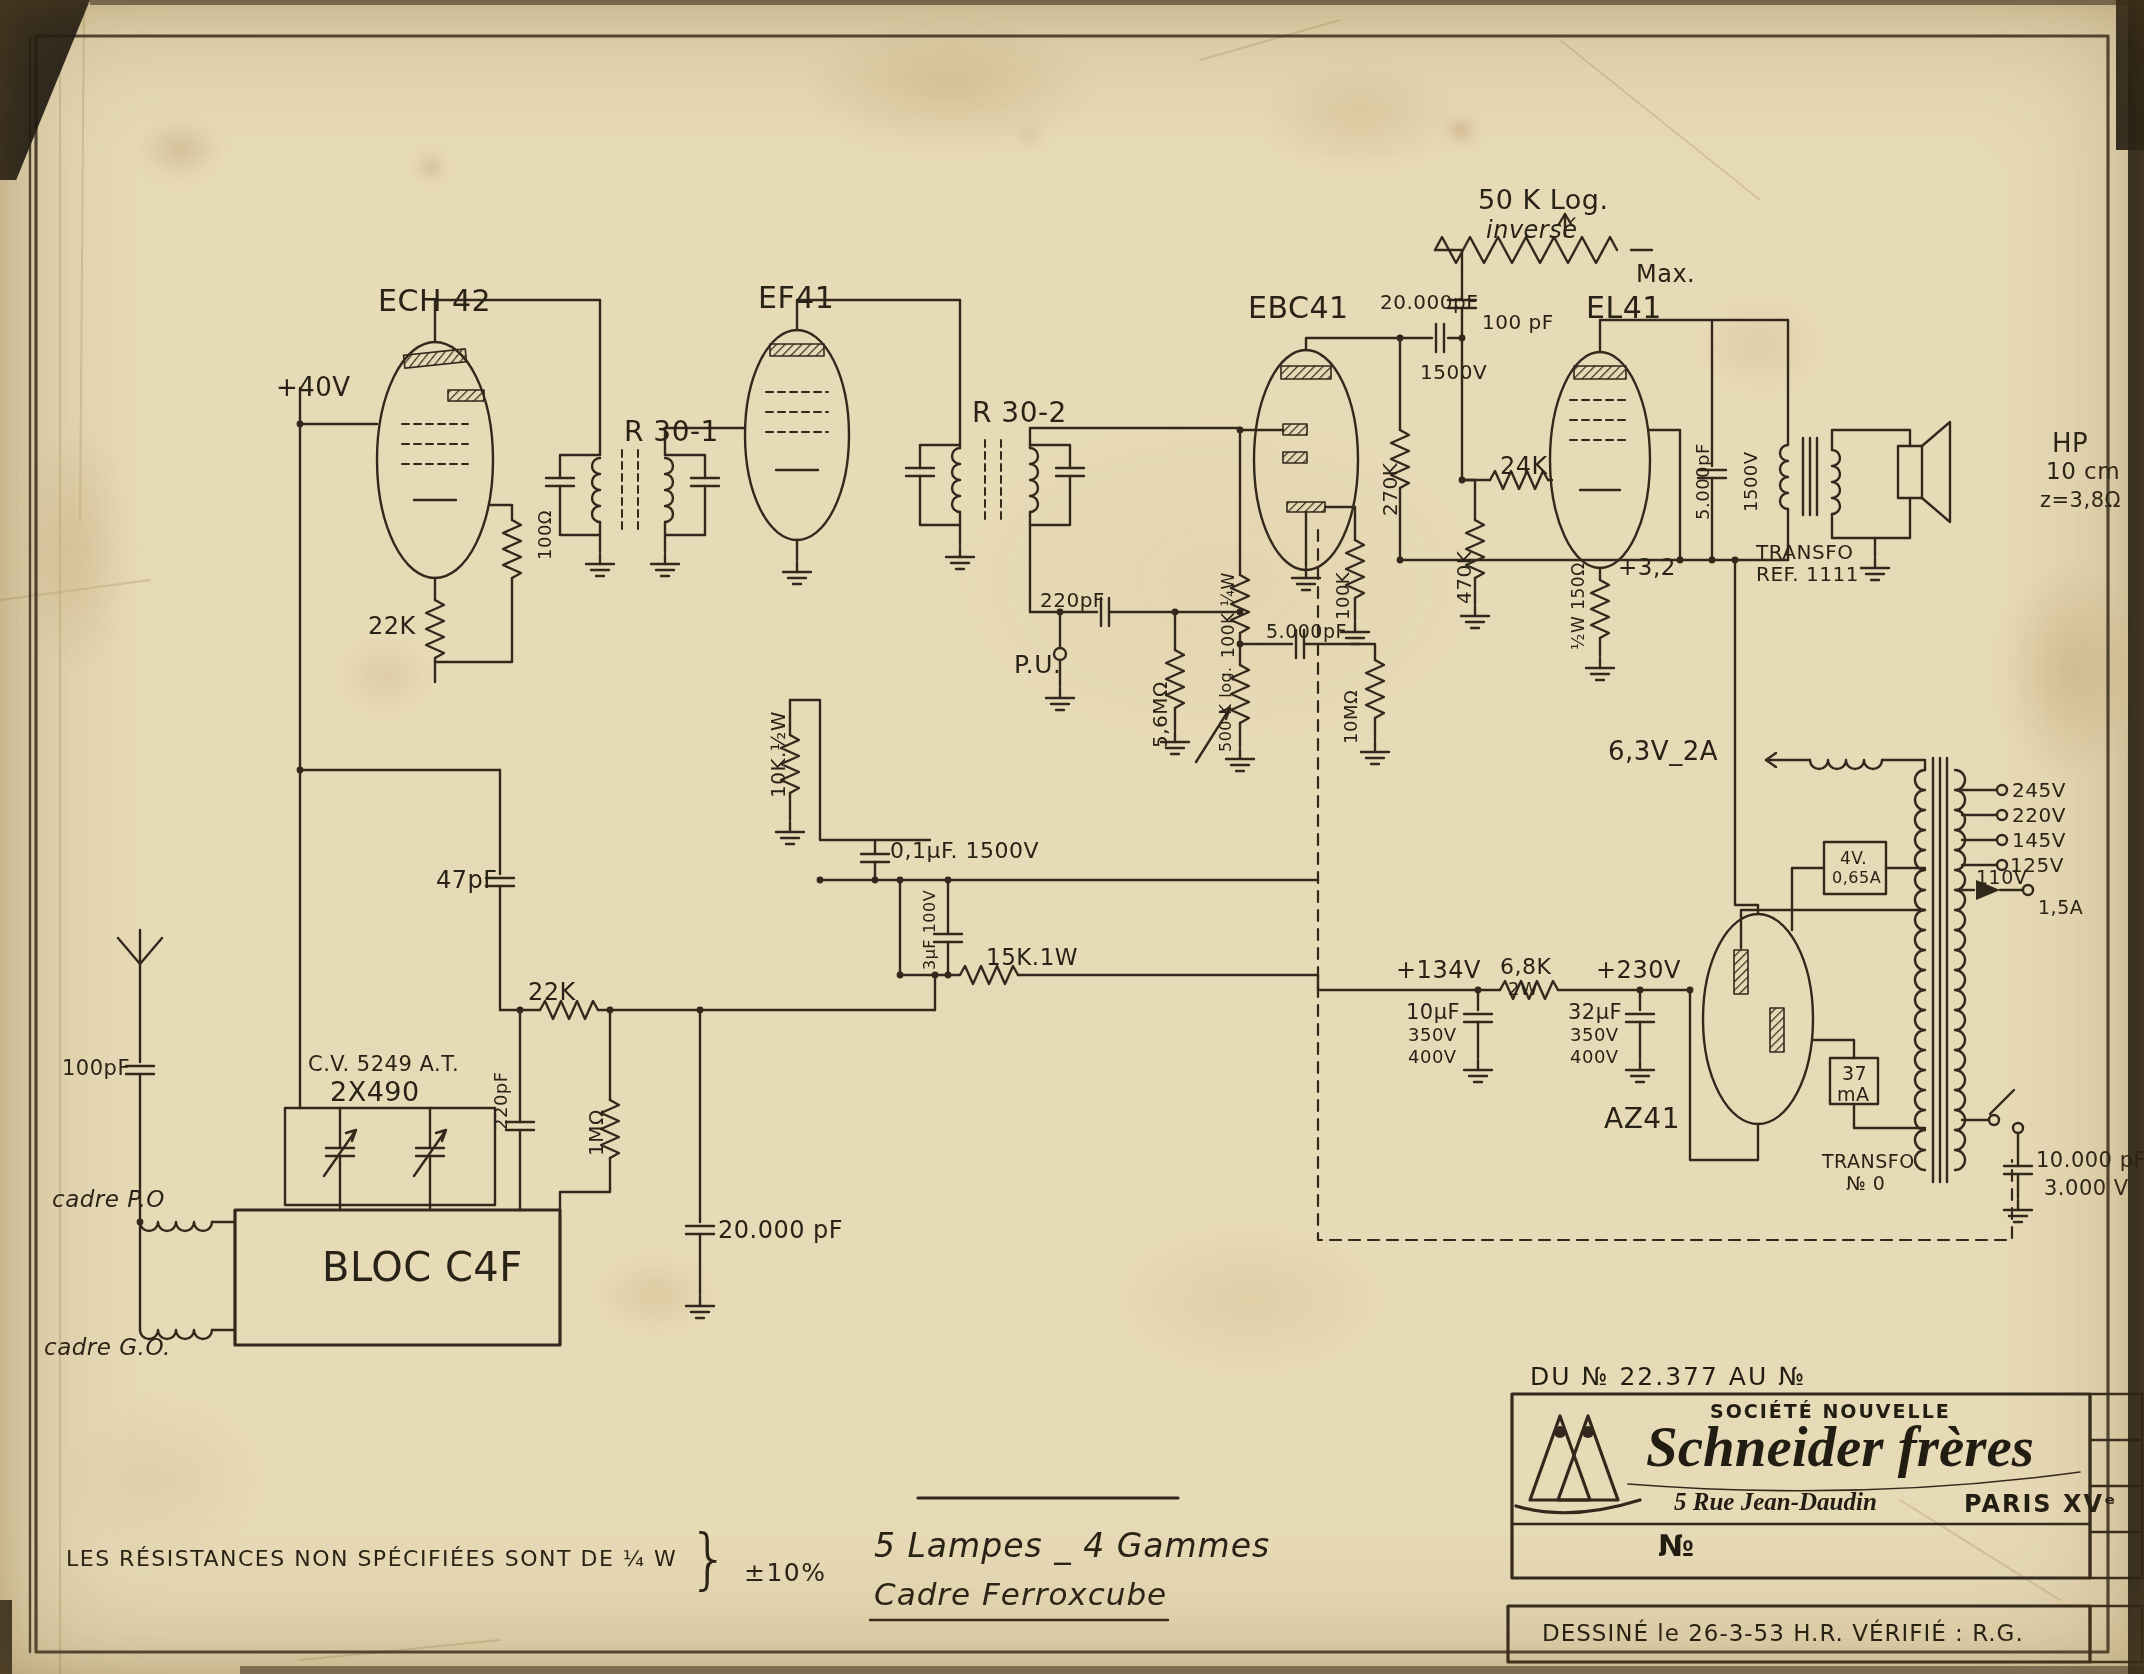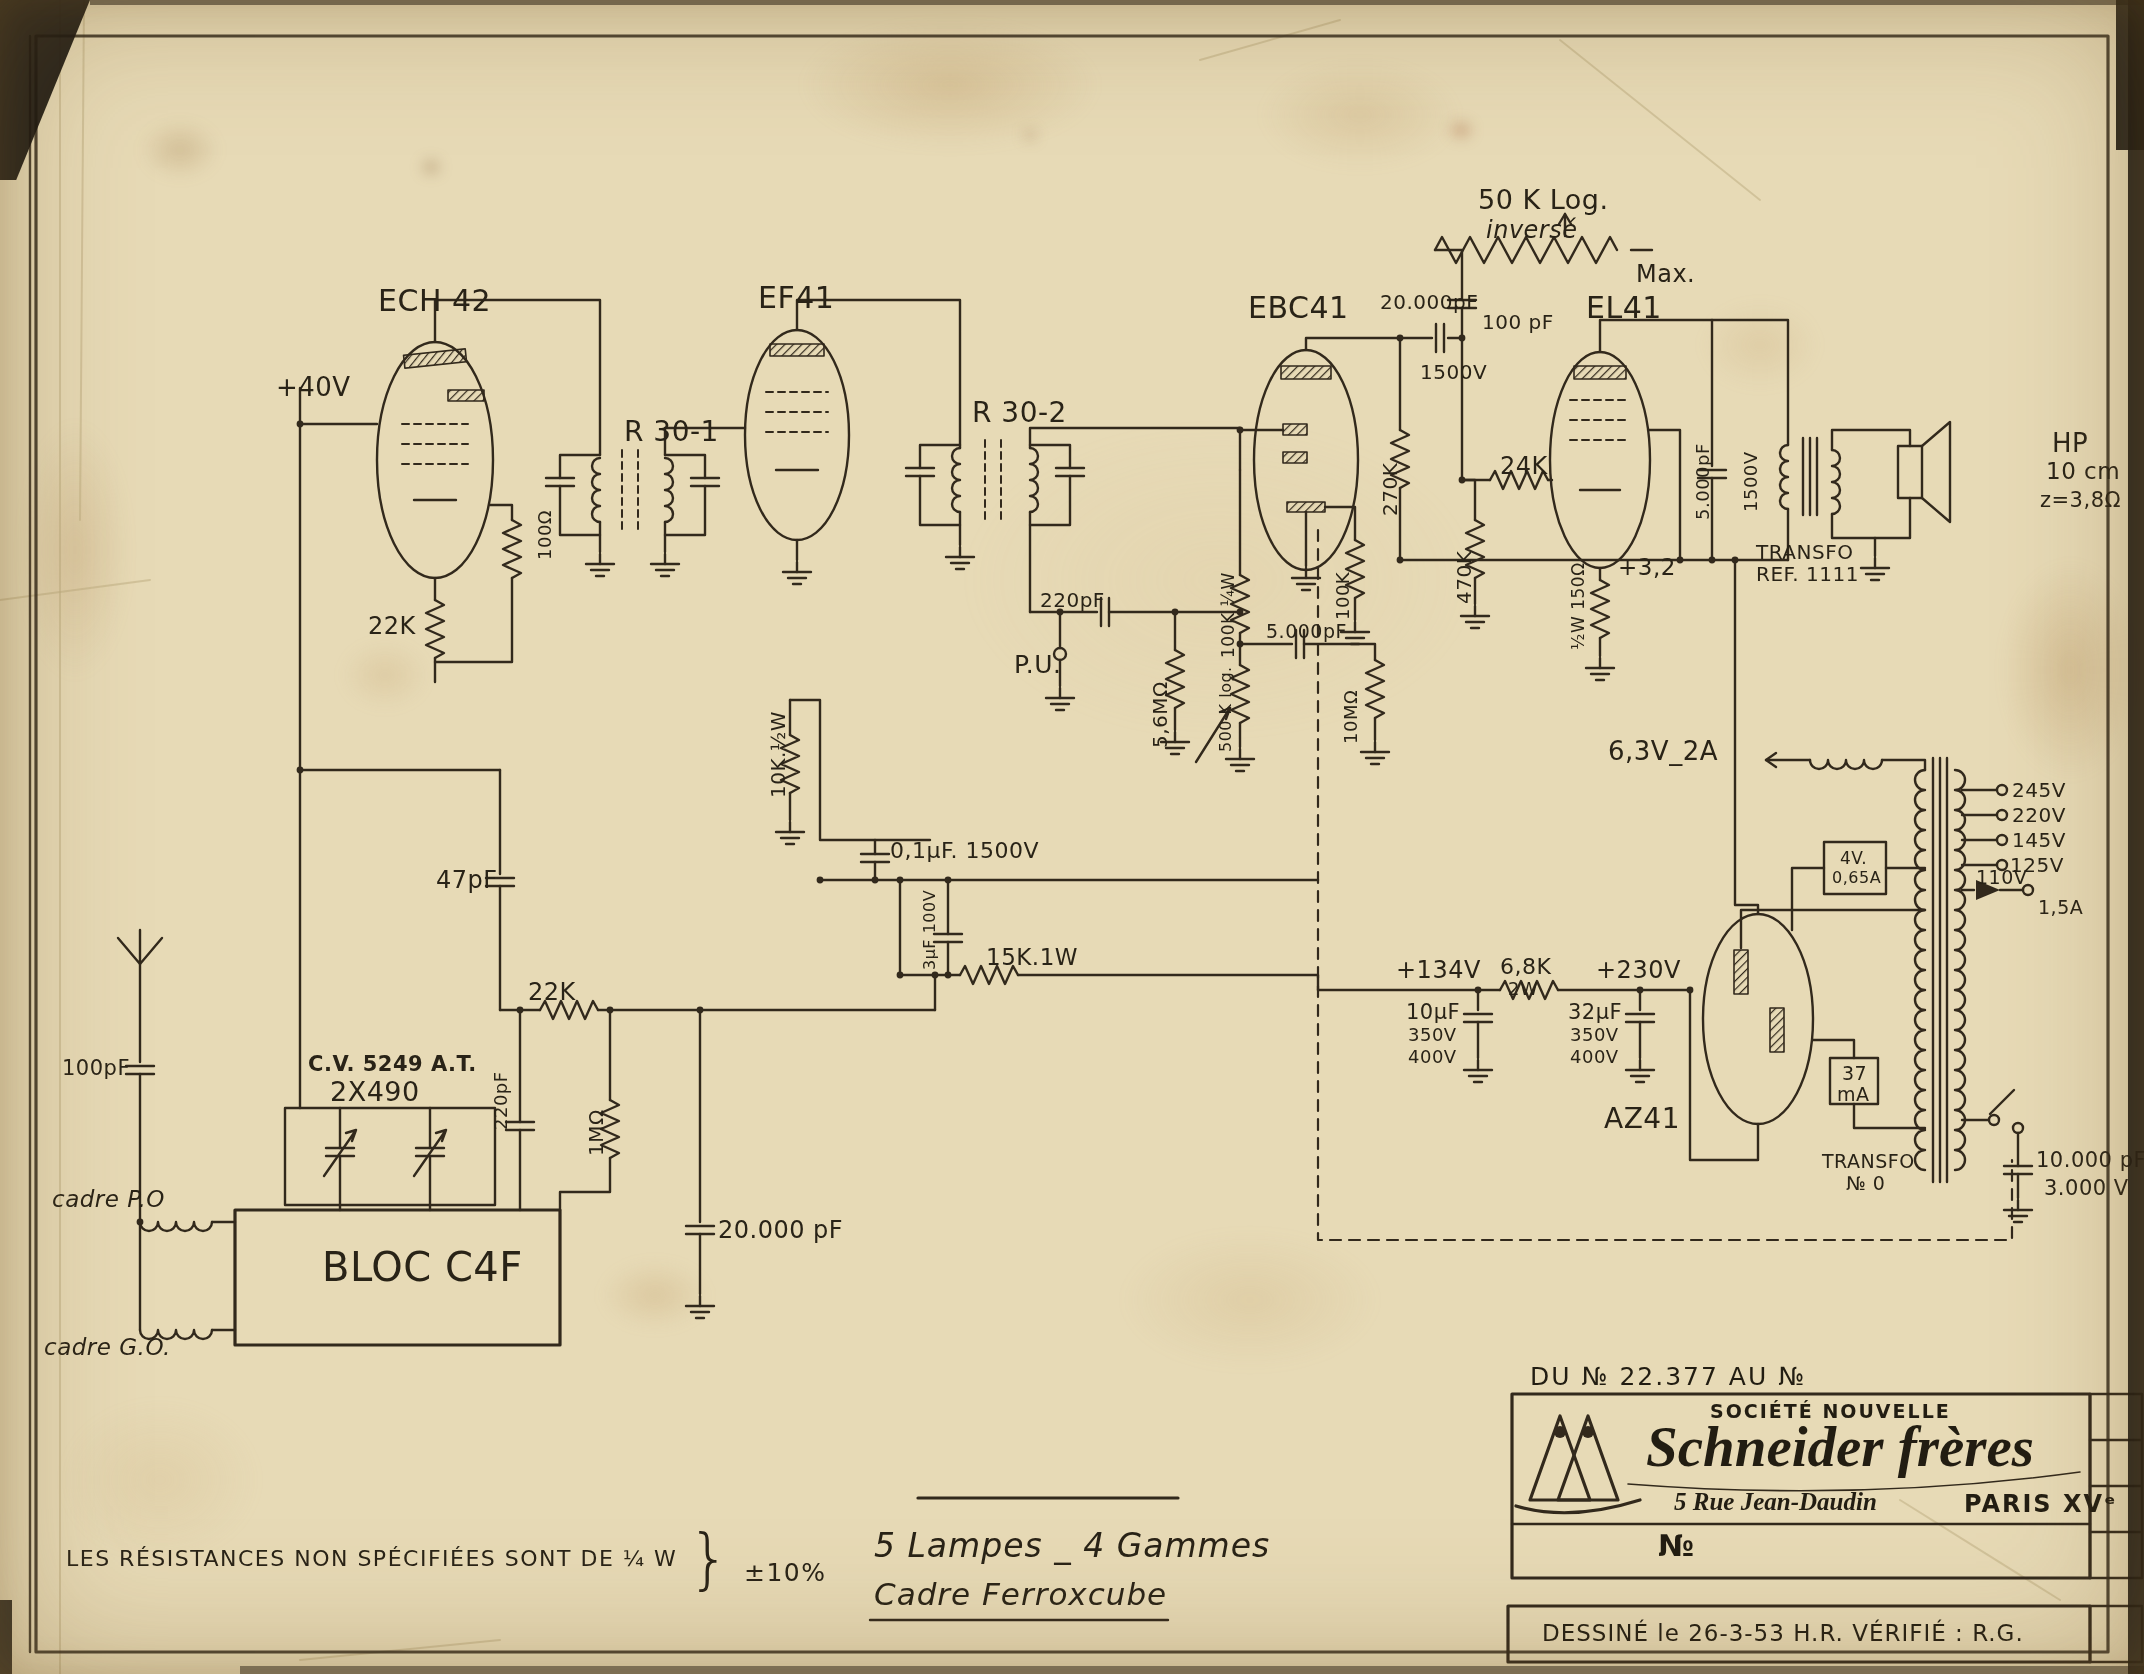--- a/index.html
+++ b/index.html
@@ -501,21 +501,21 @@
       <div class="lbl" style="left: 1568px; top: 1000px; font-size: 21px;">32μF</div>
       <div class="lbl" style="left: 1570px; top: 1024px; font-size: 18px;">350V</div>
       <div class="lbl" style="left: 1570px; top: 1046px; font-size: 18px;">400V</div>
       <div class="lbl" style="left: 1604px; top: 1102px; font-size: 28px;">AZ41</div>
       <div class="lbl" style="left: 1842px; top: 1062px; font-size: 19px;">37</div>
       <div class="lbl" style="left: 1837px; top: 1083px; font-size: 19px;">mA</div>
       <div class="lbl" style="left: 1822px; top: 1150px; font-size: 19px;">TRANSFO</div>
       <div class="lbl" style="left: 1846px; top: 1172px; font-size: 19px;">№ 0</div>
       <div class="lbl" style="left: 2036px; top: 1148px; font-size: 21px;">10.000 pF.</div>
       <div class="lbl" style="left: 2044px; top: 1176px; font-size: 21px;">3.000 V</div>
-      <div class="lbl" style="left: 308px; top: 1052px; font-size: 21px; font-weight: bold;">C.V. 5249 A.T.</div>
+      <div class="lbl" style="left: 308px; top: 1052px; font-size: 21px;">C.V. 5249 A.T.</div>
       <div class="lbl" style="left: 330px; top: 1076px; font-size: 27px;">2X490</div>
       <div class="lbl" style="left: 490px; top: 1130px; font-size: 18px; transform: rotate(-90deg);">220pF</div>
       <div class="lbl" style="left: 584px; top: 1156px; font-size: 20px; transform: rotate(-90deg);">1MΩ</div>
       <div class="lbl" style="left: 62px; top: 1056px; font-size: 21px;">100pF</div>
       <div class="lbl it" style="left: 52px; top: 1186px; font-size: 23px;">cadre P.O</div>
       <div class="lbl it" style="left: 44px; top: 1334px; font-size: 23px;">cadre G.O.</div>
       <div class="lbl" style="left: 322px; top: 1244px; font-size: 40px;">BLOC  C4F</div>
       <div class="lbl" style="left: 718px; top: 1216px; font-size: 24px;">20.000 pF</div>
       <div class="lbl" style="left: 436px; top: 866px; font-size: 24px;">47pF</div>
     </div>

